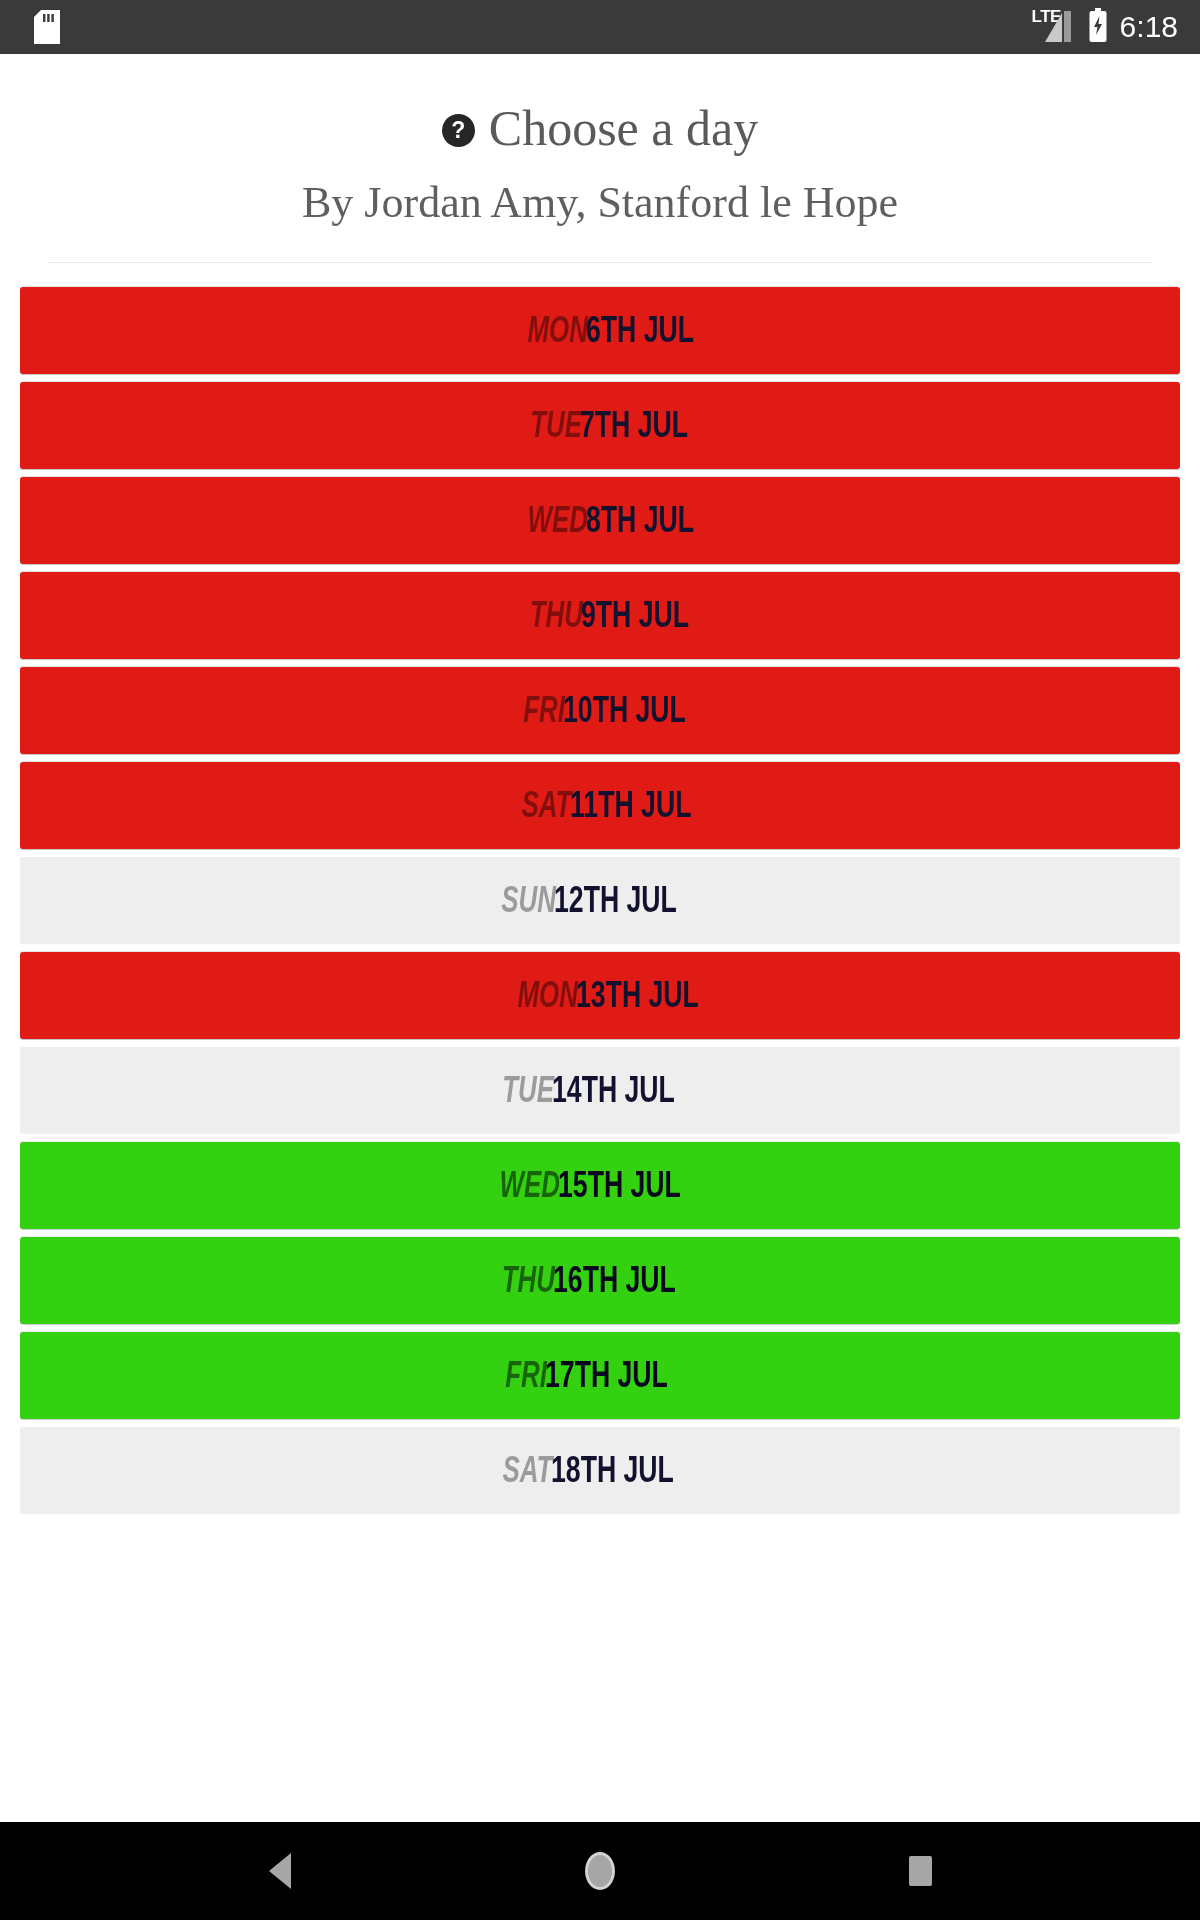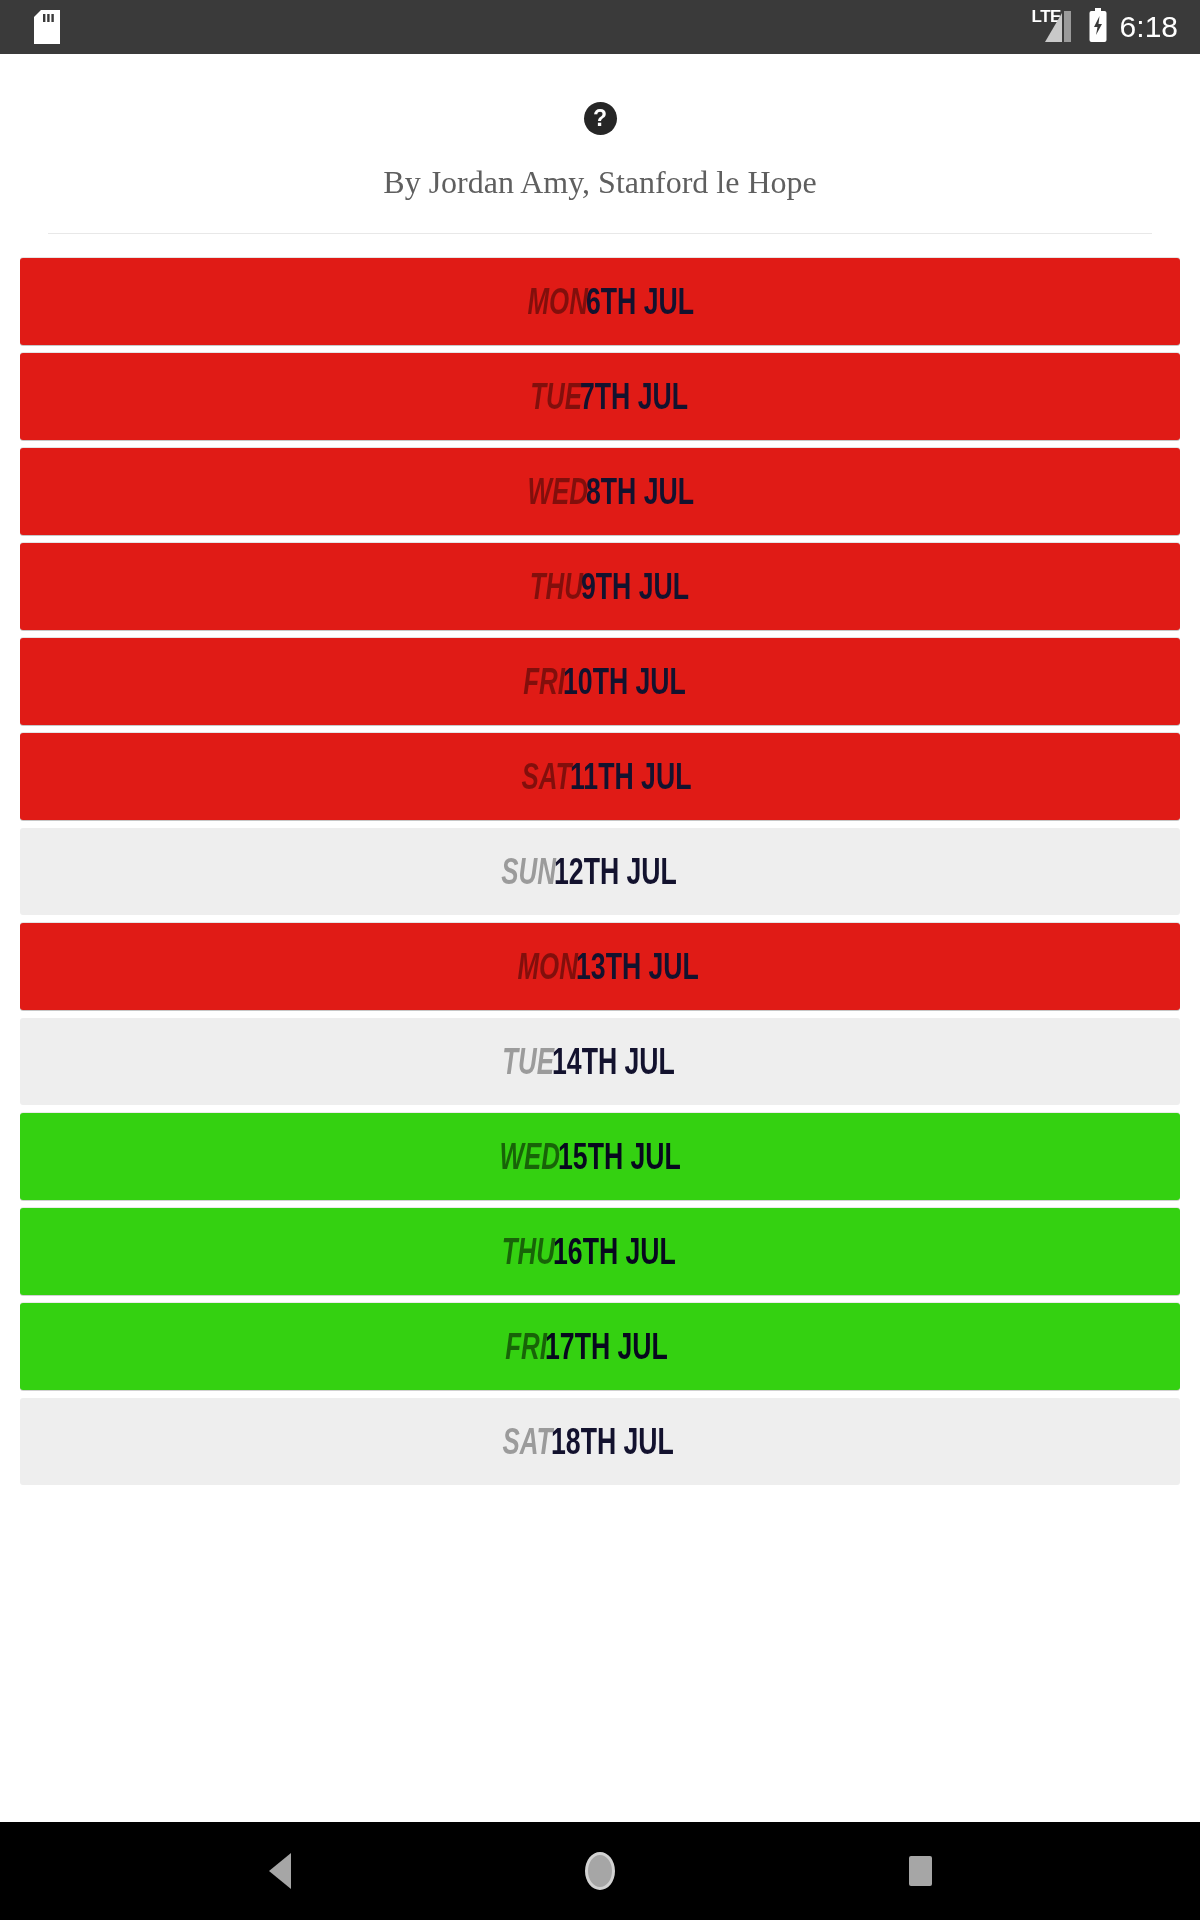--- a/index.html
+++ b/index.html
@@ -96,23 +96,23 @@
     font-family: "Liberation Sans", sans-serif;
     font-size: 23px;
     font-weight: bold;
     line-height: 1;
     flex: 0 0 auto;
     position: relative;
     top: 2px;
   }
   .page-subtitle {
     font-family: "Liberation Serif", serif;
-    font-size: 32px;
+    font-size: 44px;
     color: #5f5f5f;
-    margin-top: 30px;
+    margin-top: 21px;
     line-height: 1.2;
     white-space: nowrap;
   }
   .divider {
     height: 1px;
     background: #e8e8e8;
     margin: 32px 24px 0 24px;
   }
 
   
@@ -243,20 +243,21 @@
           <path d="M11.5 8 L6 19 L9.5 19 L8 27 L14 16 L10.5 16 Z" fill="#3a3a3a"></path>
         </svg>
       </span>
       <span class="clock">6:18</span>
     </div>
   </div>
 
   <div class="header">
     <div class="page-title">
       <span class="help-badge">?</span>
+      <span>Choose a day</span>
     </div>
     <div class="page-subtitle">By Jordan Amy, Stanford le Hope</div>
     <div class="divider"></div>
   </div>
 
   <div class="daylist">
       <div class="day-row state-red">
         <span class="abbr">MON</span>
         <span class="date">6TH JUL</span>
       </div>

